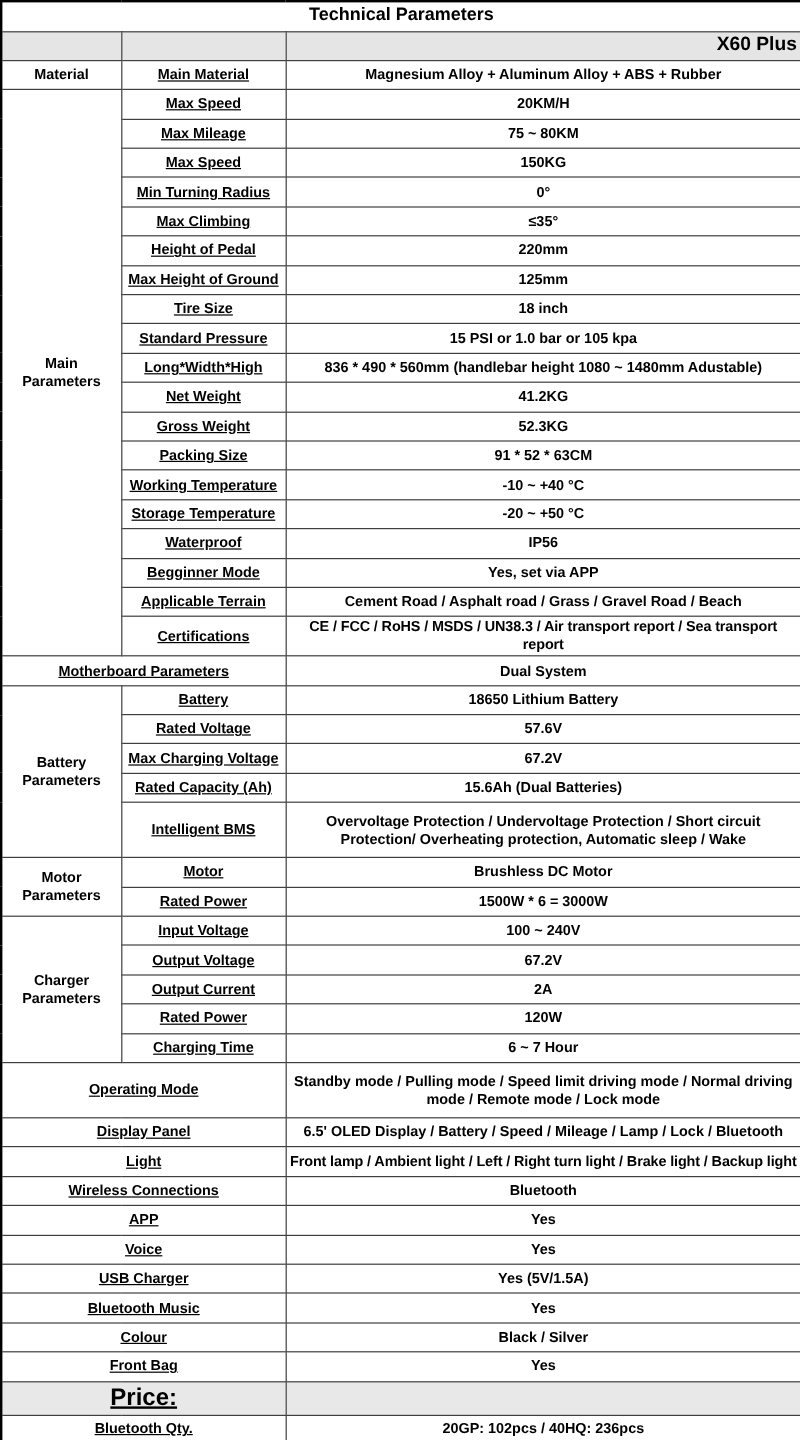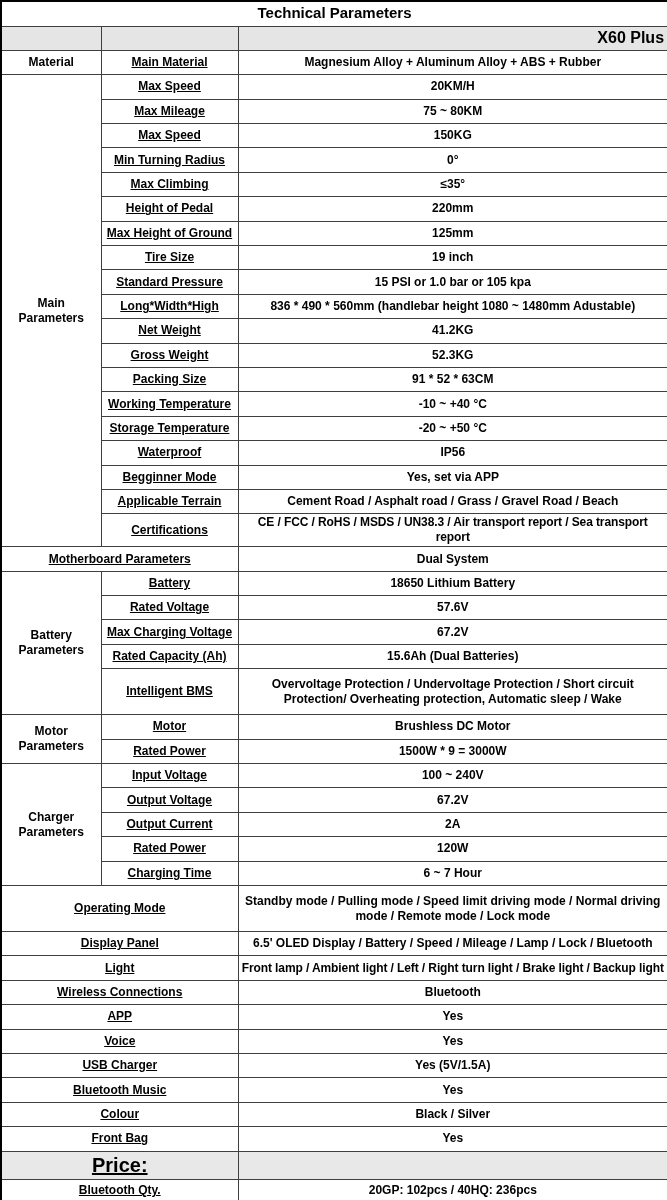--- a/index.html
+++ b/index.html
@@ -94,21 +94,21 @@
       <tr class="std">
         <td class="lbl">Height of Pedal</td>
         <td class="val">220mm</td>
       </tr>
       <tr class="std">
         <td class="lbl">Max Height of Ground</td>
         <td class="val">125mm</td>
       </tr>
       <tr class="std">
         <td class="lbl">Tire Size</td>
-        <td class="val">19 inch</td>
+        <td class="val">18 inch</td>
       </tr>
       <tr class="std">
         <td class="lbl">Standard Pressure</td>
         <td class="val">15 PSI or 1.0 bar or 105 kpa</td>
       </tr>
       <tr class="std">
         <td class="lbl">Long*Width*High</td>
         <td class="val">836 * 490 * 560mm (handlebar height 1080 ~ 1480mm Adustable)</td>
       </tr>
       <tr class="std">
@@ -172,21 +172,21 @@
         <td class="lbl">Intelligent BMS</td>
         <td class="val">Overvoltage Protection / Undervoltage Protection / Short circuit Protection/ Overheating protection, Automatic sleep / Wake</td>
       </tr>
       <tr class="std">
         <td class="group" rowspan="2">Motor Parameters</td>
         <td class="lbl">Motor</td>
         <td class="val">Brushless DC Motor</td>
       </tr>
       <tr class="std">
         <td class="lbl">Rated Power</td>
-        <td class="val">1500W * 9 = 3000W</td>
+        <td class="val">1500W * 6 = 3000W</td>
       </tr>
       <tr class="std">
         <td class="group" rowspan="5">Charger Parameters</td>
         <td class="lbl">Input Voltage</td>
         <td class="val">100 ~ 240V</td>
       </tr>
       <tr class="std">
         <td class="lbl">Output Voltage</td>
         <td class="val">67.2V</td>
       </tr>

